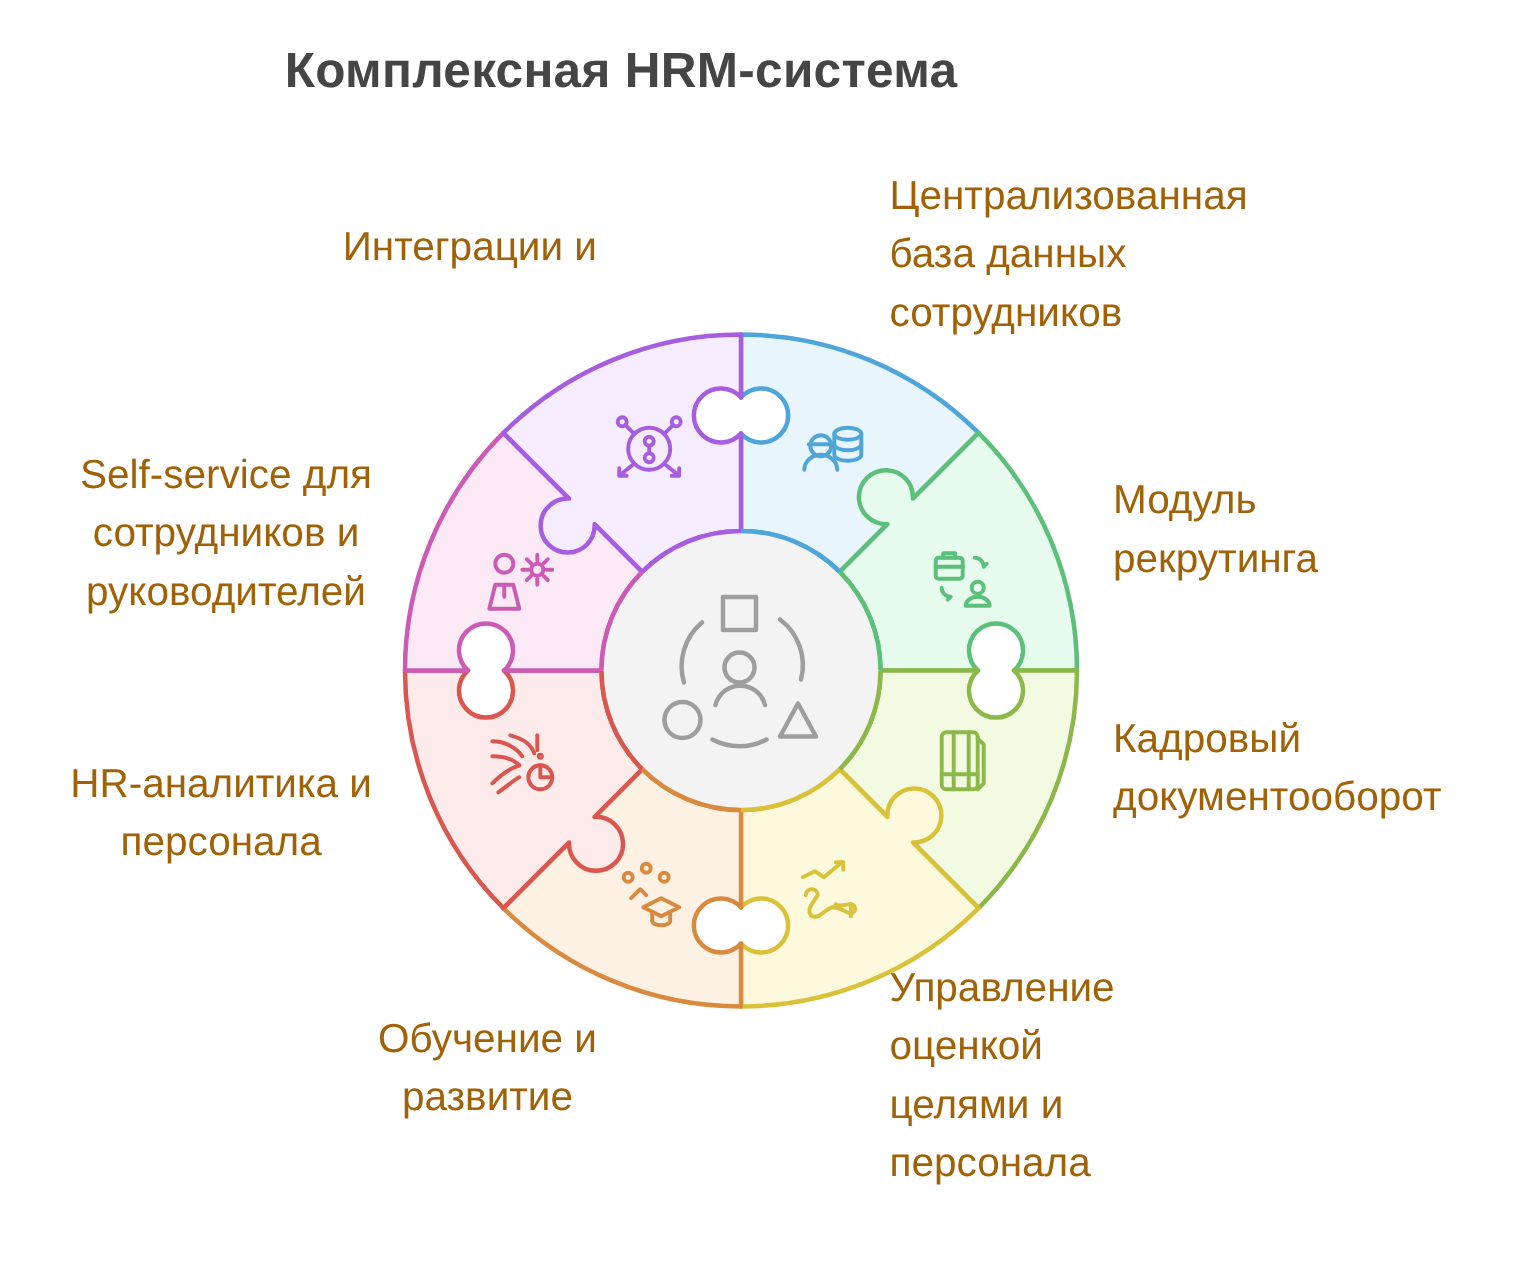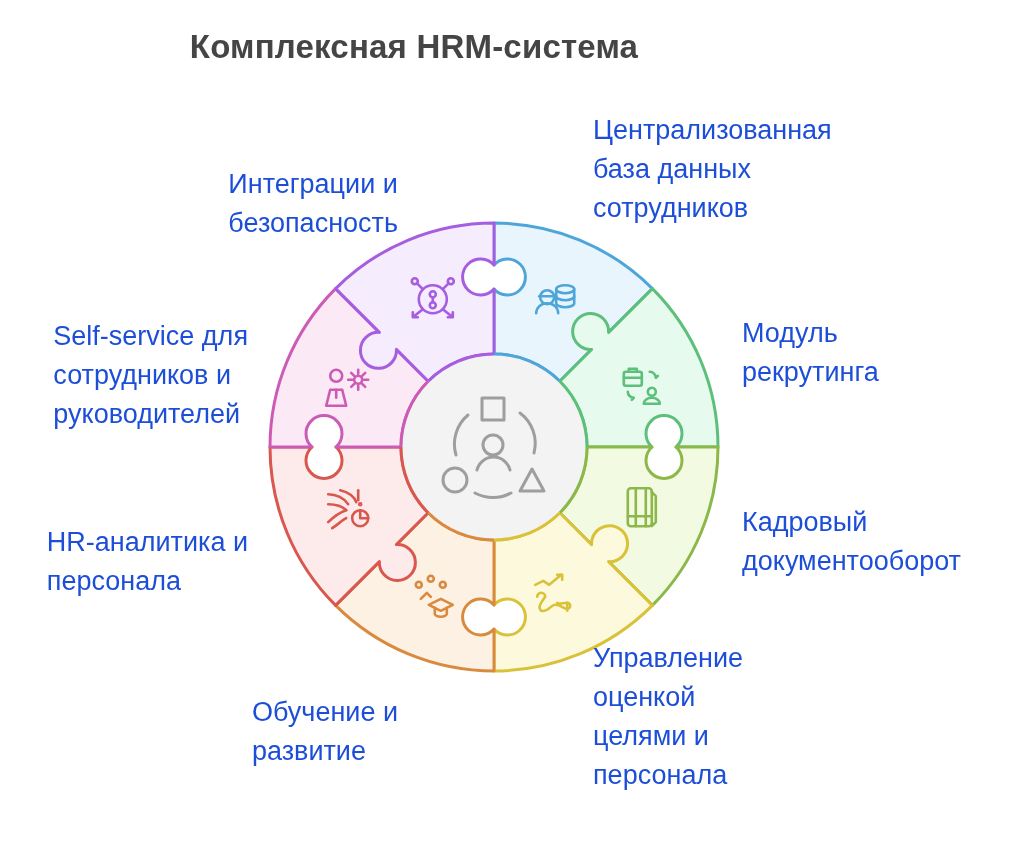--- a/index.html
+++ b/index.html
@@ -1,22 +1,22 @@
 <!DOCTYPE html>
 <html><head>
 <meta charset="utf-8">
 <style>
   html, body { margin: 0; padding: 0; background: #ffffff; }
   body { width: 1024px; height: 845px; position: relative; overflow: hidden;
          font-family: "Liberation Sans", "DejaVu Sans", sans-serif; color: #444444; }
   .title { position: absolute; left: 0; width: 828px; top: 28px; text-align: center;
            font-size: 33px; font-weight: bold; color: #454545; letter-spacing: 0.2px; }
-  .label { position: absolute; font-size: 27px; line-height: 39px; color: #1d4ed8; }
+  .label { position: absolute; font-size: 27px; line-height: 39px; color: #a16207; }
   .label span { display: block; white-space: nowrap; }
-  .left { text-align: left; margin-top: 20px; }
+  .left { text-align: center; }
   .right { text-align: left; }
   svg#ring { position: absolute; left: 0; top: 0; }
 </style>
 </head>
 <body>
 
 <div class="title">Комплексная HRM-система</div>
 
 <svg id="ring" width="1024" height="845" viewBox="0 0 1024 845">
   <g id="segs">
@@ -122,21 +122,21 @@
 
 <div class="label right" style="left:593px; top:111px;">
   <span>Централизованная</span>
   <span>база данных</span>
   <span>сотрудников</span>
 </div>
 <div class="label right" style="left:742px; top:314px;">
   <span>Модуль</span>
   <span>рекрутинга</span>
 </div>
-<div class="label right" style="left:742px; top:503px;">
+<div class="label right" style="left:742px; top:473px;">
   <span>Кадровый</span>
   <span>документооборот</span>
 </div>
 <div class="label right" style="left:593px; top:639px;">
   <span>Управление</span>
   <span>оценкой</span>
   <span>целями и</span>
   <span>персонала</span>
 </div>
 <div class="label left" style="right:626px; top:673px;">
@@ -147,14 +147,13 @@
   <span>HR-аналитика и</span>
   <span>персонала</span>
 </div>
 <div class="label left" style="right:776px; top:297px;">
   <span>Self-service для</span>
   <span>сотрудников и</span>
   <span>руководителей</span>
 </div>
 <div class="label left" style="right:626px; top:145px;">
   <span>Интеграции и</span>
-  <span>безопасность</span>
 </div>
 
 </body></html>

